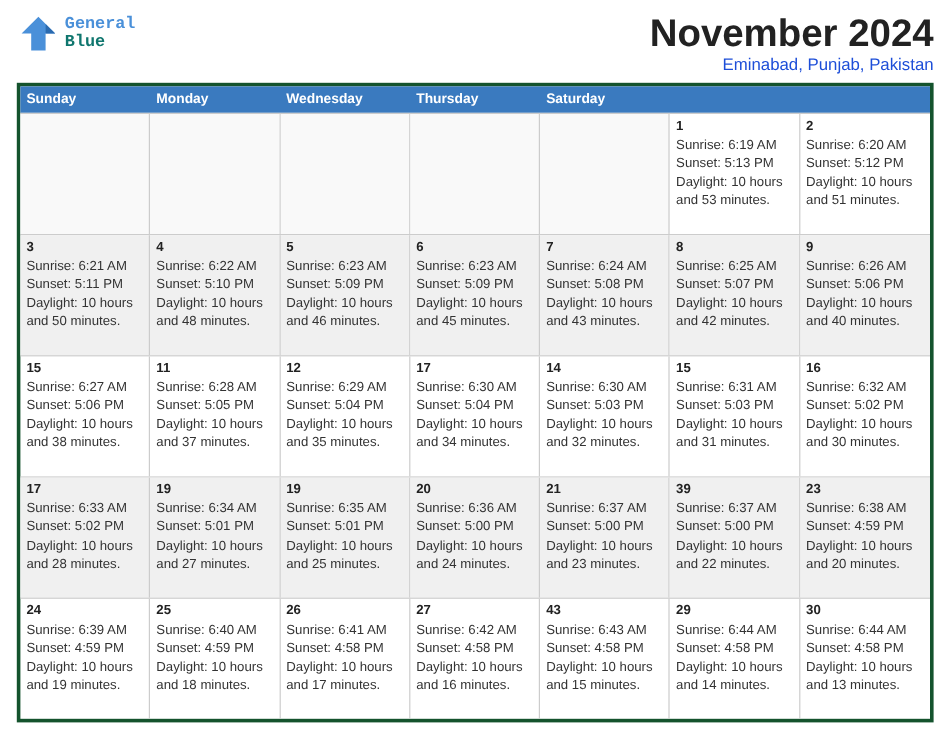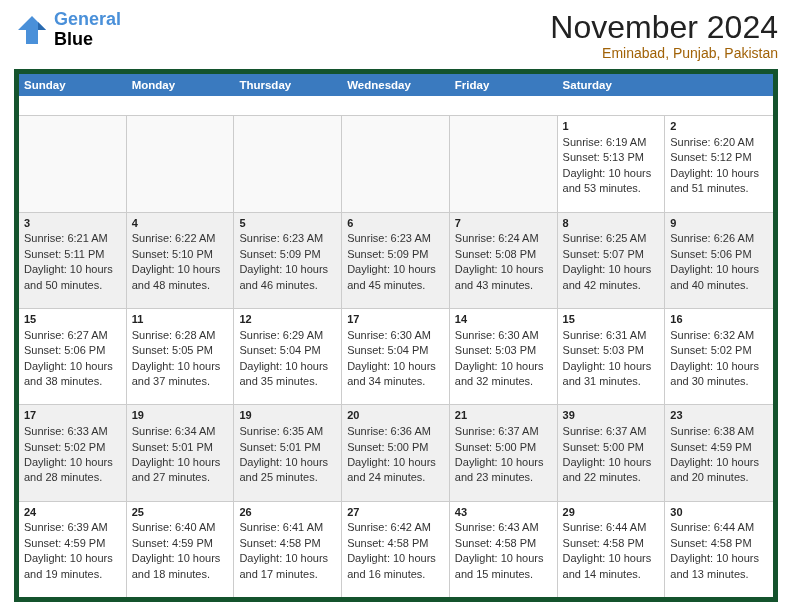--- a/index.html
+++ b/index.html
@@ -21,52 +21,52 @@
       display: flex;
       justify-content: space-between;
       align-items: flex-start;
       margin-bottom: 8px;
     }
     .logo {
       display: flex;
       align-items: center;
     }
     .logo-text {
-      font-size: 18px;
+      font-size: 14px;
       font-weight: bold;
       color: #1a1a1a;
       line-height: 1.1;
+      font-family: Liberation Mono, monospace;
     }
     .logo-text span {
       color: #4a90d9;
     }
     .logo-icon {
       width: 36px;
       height: 36px;
       margin-right: 4px;
     }
     .title-block {
       text-align: right;
     }
     .month-title {
       font-size: 32px;
-      font-weight: normal;
+      font-weight: bold;
       color: #222;
       line-height: 1.1;
     }
     .location {
       font-size: 14px;
-      color: #a16207;
+      color: #1d4ed8;
     }
     .calendar {
       flex: 1;
       display: flex;
       flex-direction: column;
-      border: 5px solid #14532d;
-      gap: 19px;
+      border: 3px solid #14532d;
     }
     .cal-header {
       display: grid;
       grid-template-columns: repeat(7, 1fr);
       background: #3a7abf;
     }
     .cal-header-cell {
       color: #fff;
       font-size: 11.5px;
       font-weight: bold;
@@ -120,36 +120,35 @@
 <div class="page">
   <div class="header">
     <div class="logo">
       <svg class="logo-icon" viewBox="0 0 36 36">
         <rect x="0" y="0" width="36" height="36" fill="white"></rect>
         <polygon points="18,4 32,18 24,18 24,32 12,32 12,18 4,18" fill="#4a90d9"></polygon>
         <polygon points="24,10 32,18 24,18" fill="#2a6aaf"></polygon>
       </svg>
       <div class="logo-text">
         <div><span>General</span></div>
-        <div><span style="color:#000000">Blue</span></div>
+        <div><span style="color:#0f766e">Blue</span></div>
       </div>
     </div>
     <div class="title-block">
       <div class="month-title">November 2024</div>
       <div class="location">Eminabad, Punjab, Pakistan</div>
     </div>
   </div>
 
   <div class="calendar">
     <div class="cal-header">
     <div class="cal-header-cell">Sunday</div>
         <div class="cal-header-cell">Monday</div>
+        <div class="cal-header-cell">Wednesday</div>
         <div class="cal-header-cell">Thursday</div>
-        <div class="cal-header-cell">Wednesday</div>
-        <div class="cal-header-cell">Friday</div>
         <div class="cal-header-cell">Saturday</div>
       </div>
     <div class="cal-body">
     <div class="cal-row">
           <div class="cal-cell empty"></div>
           <div class="cal-cell empty"></div>
           <div class="cal-cell empty"></div>
           <div class="cal-cell empty"></div>
           <div class="cal-cell empty"></div>
           <div class="cal-cell">

